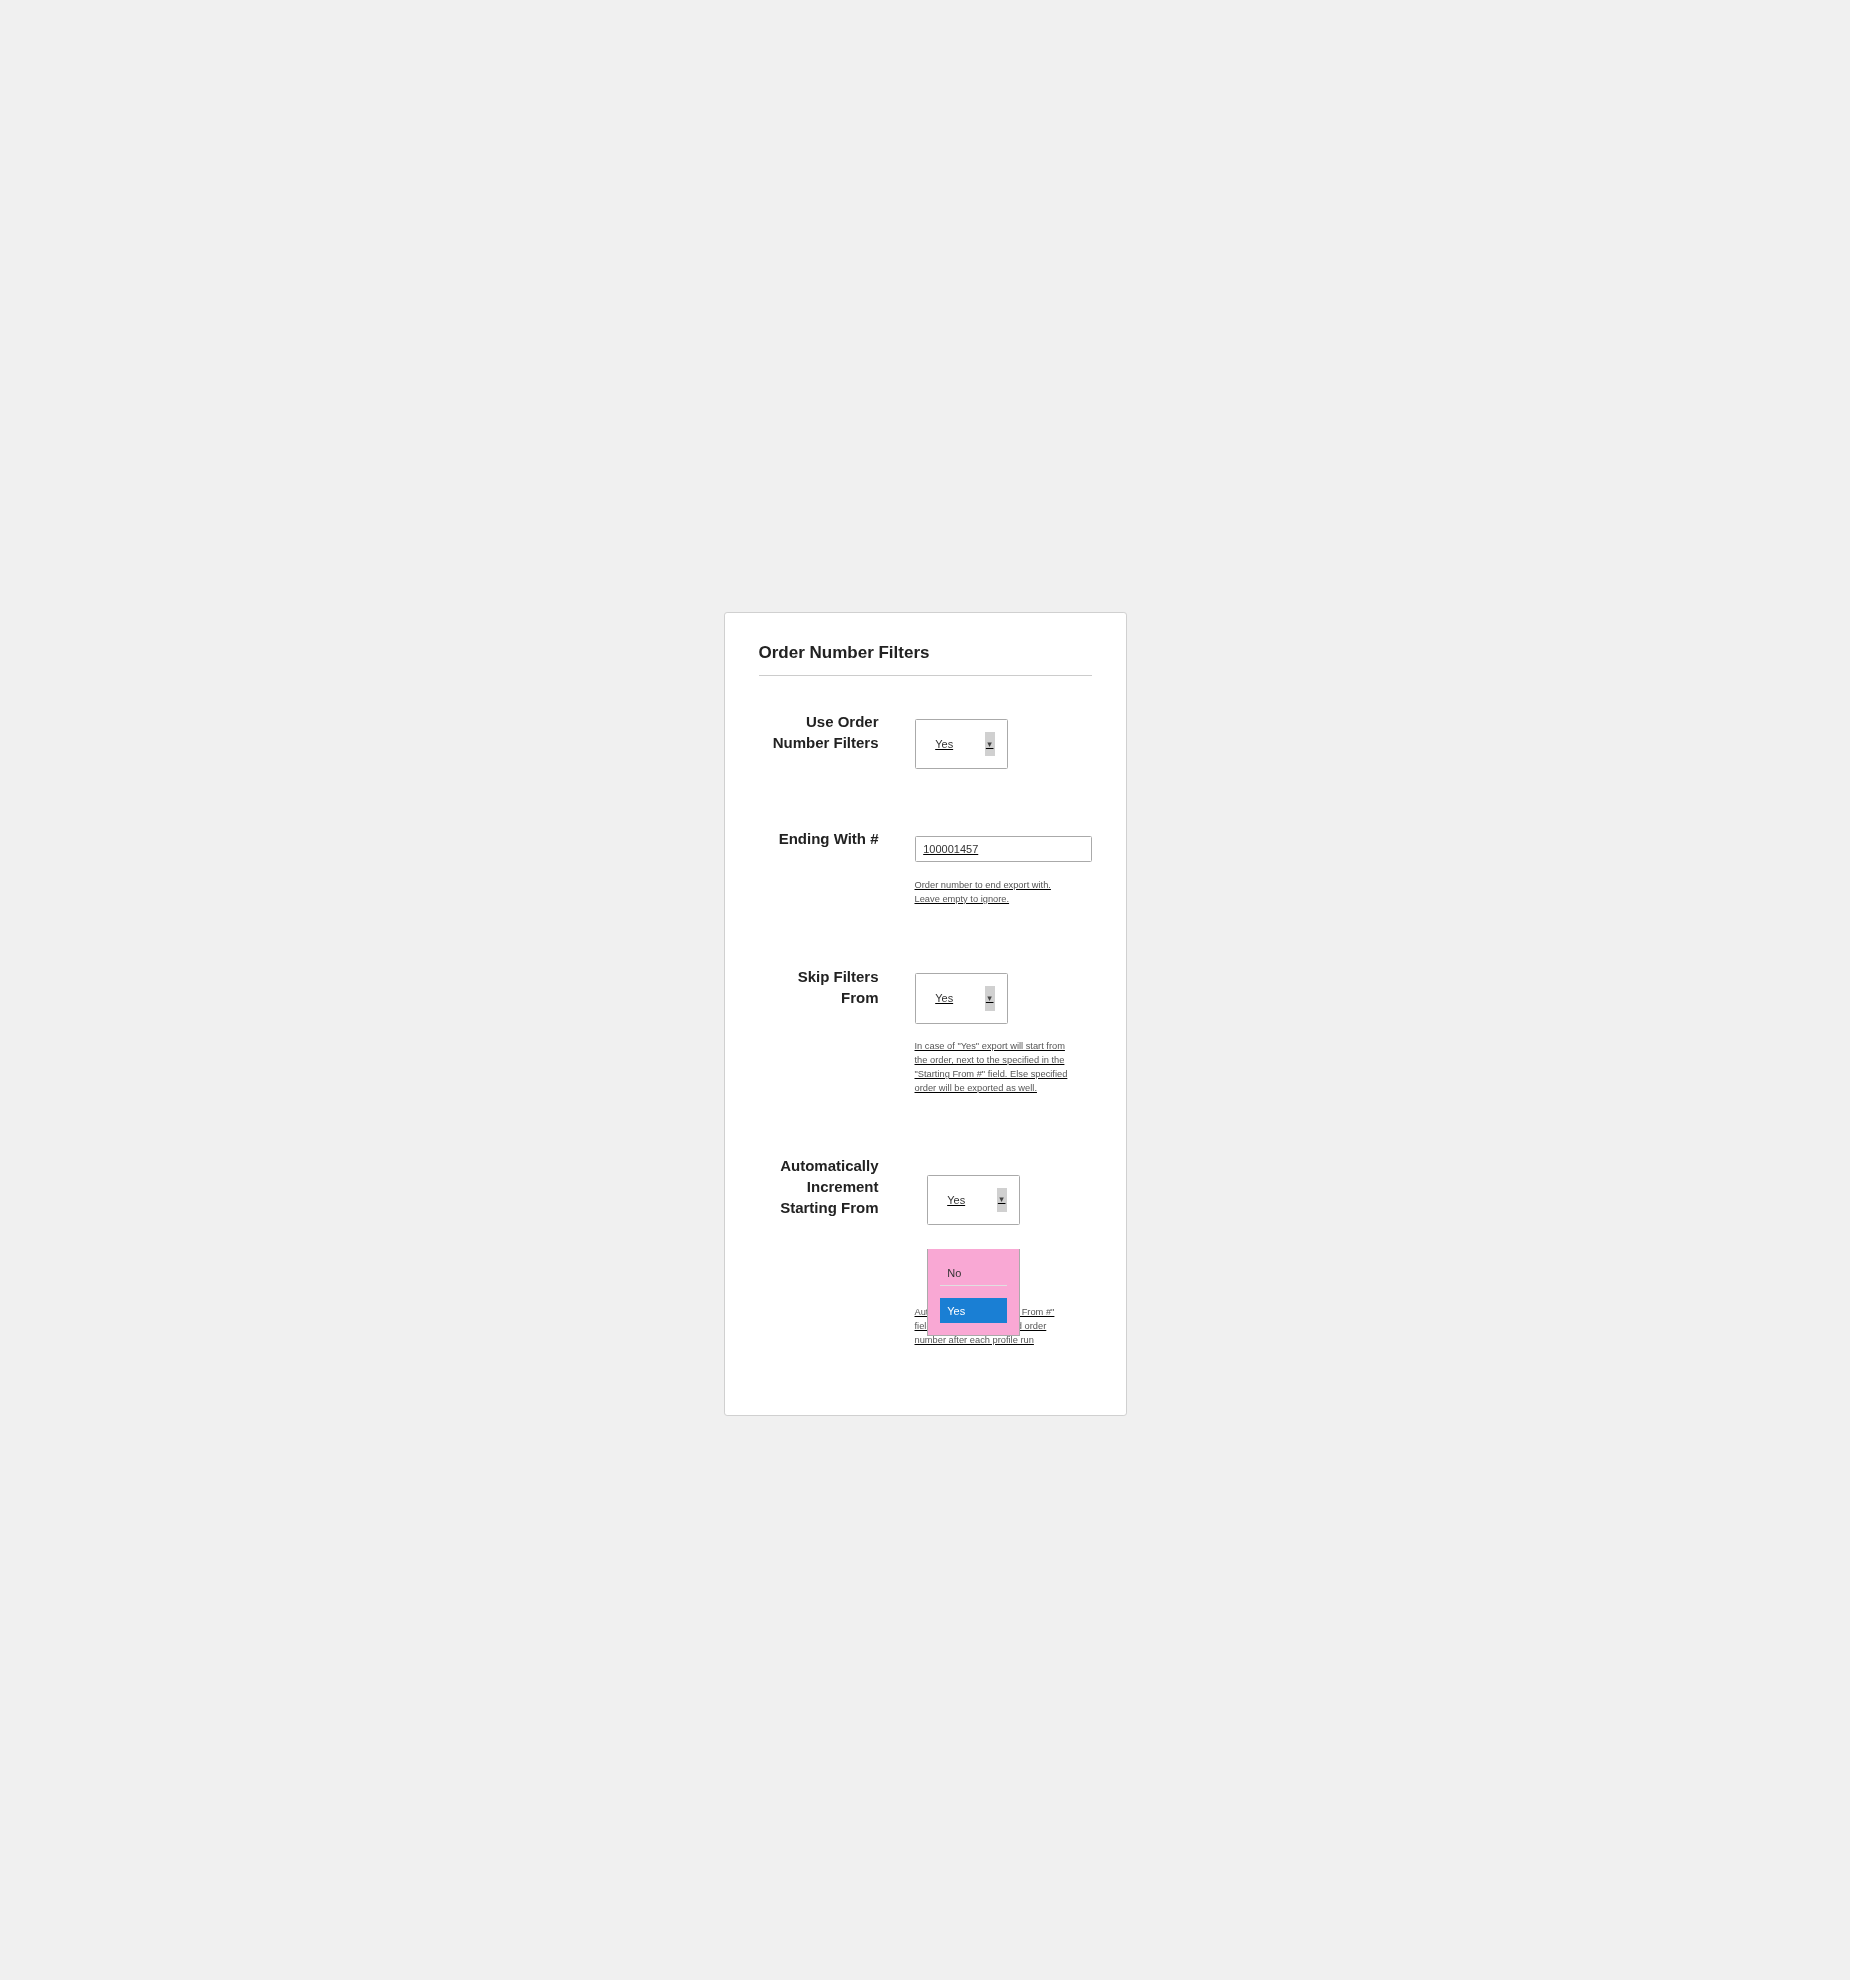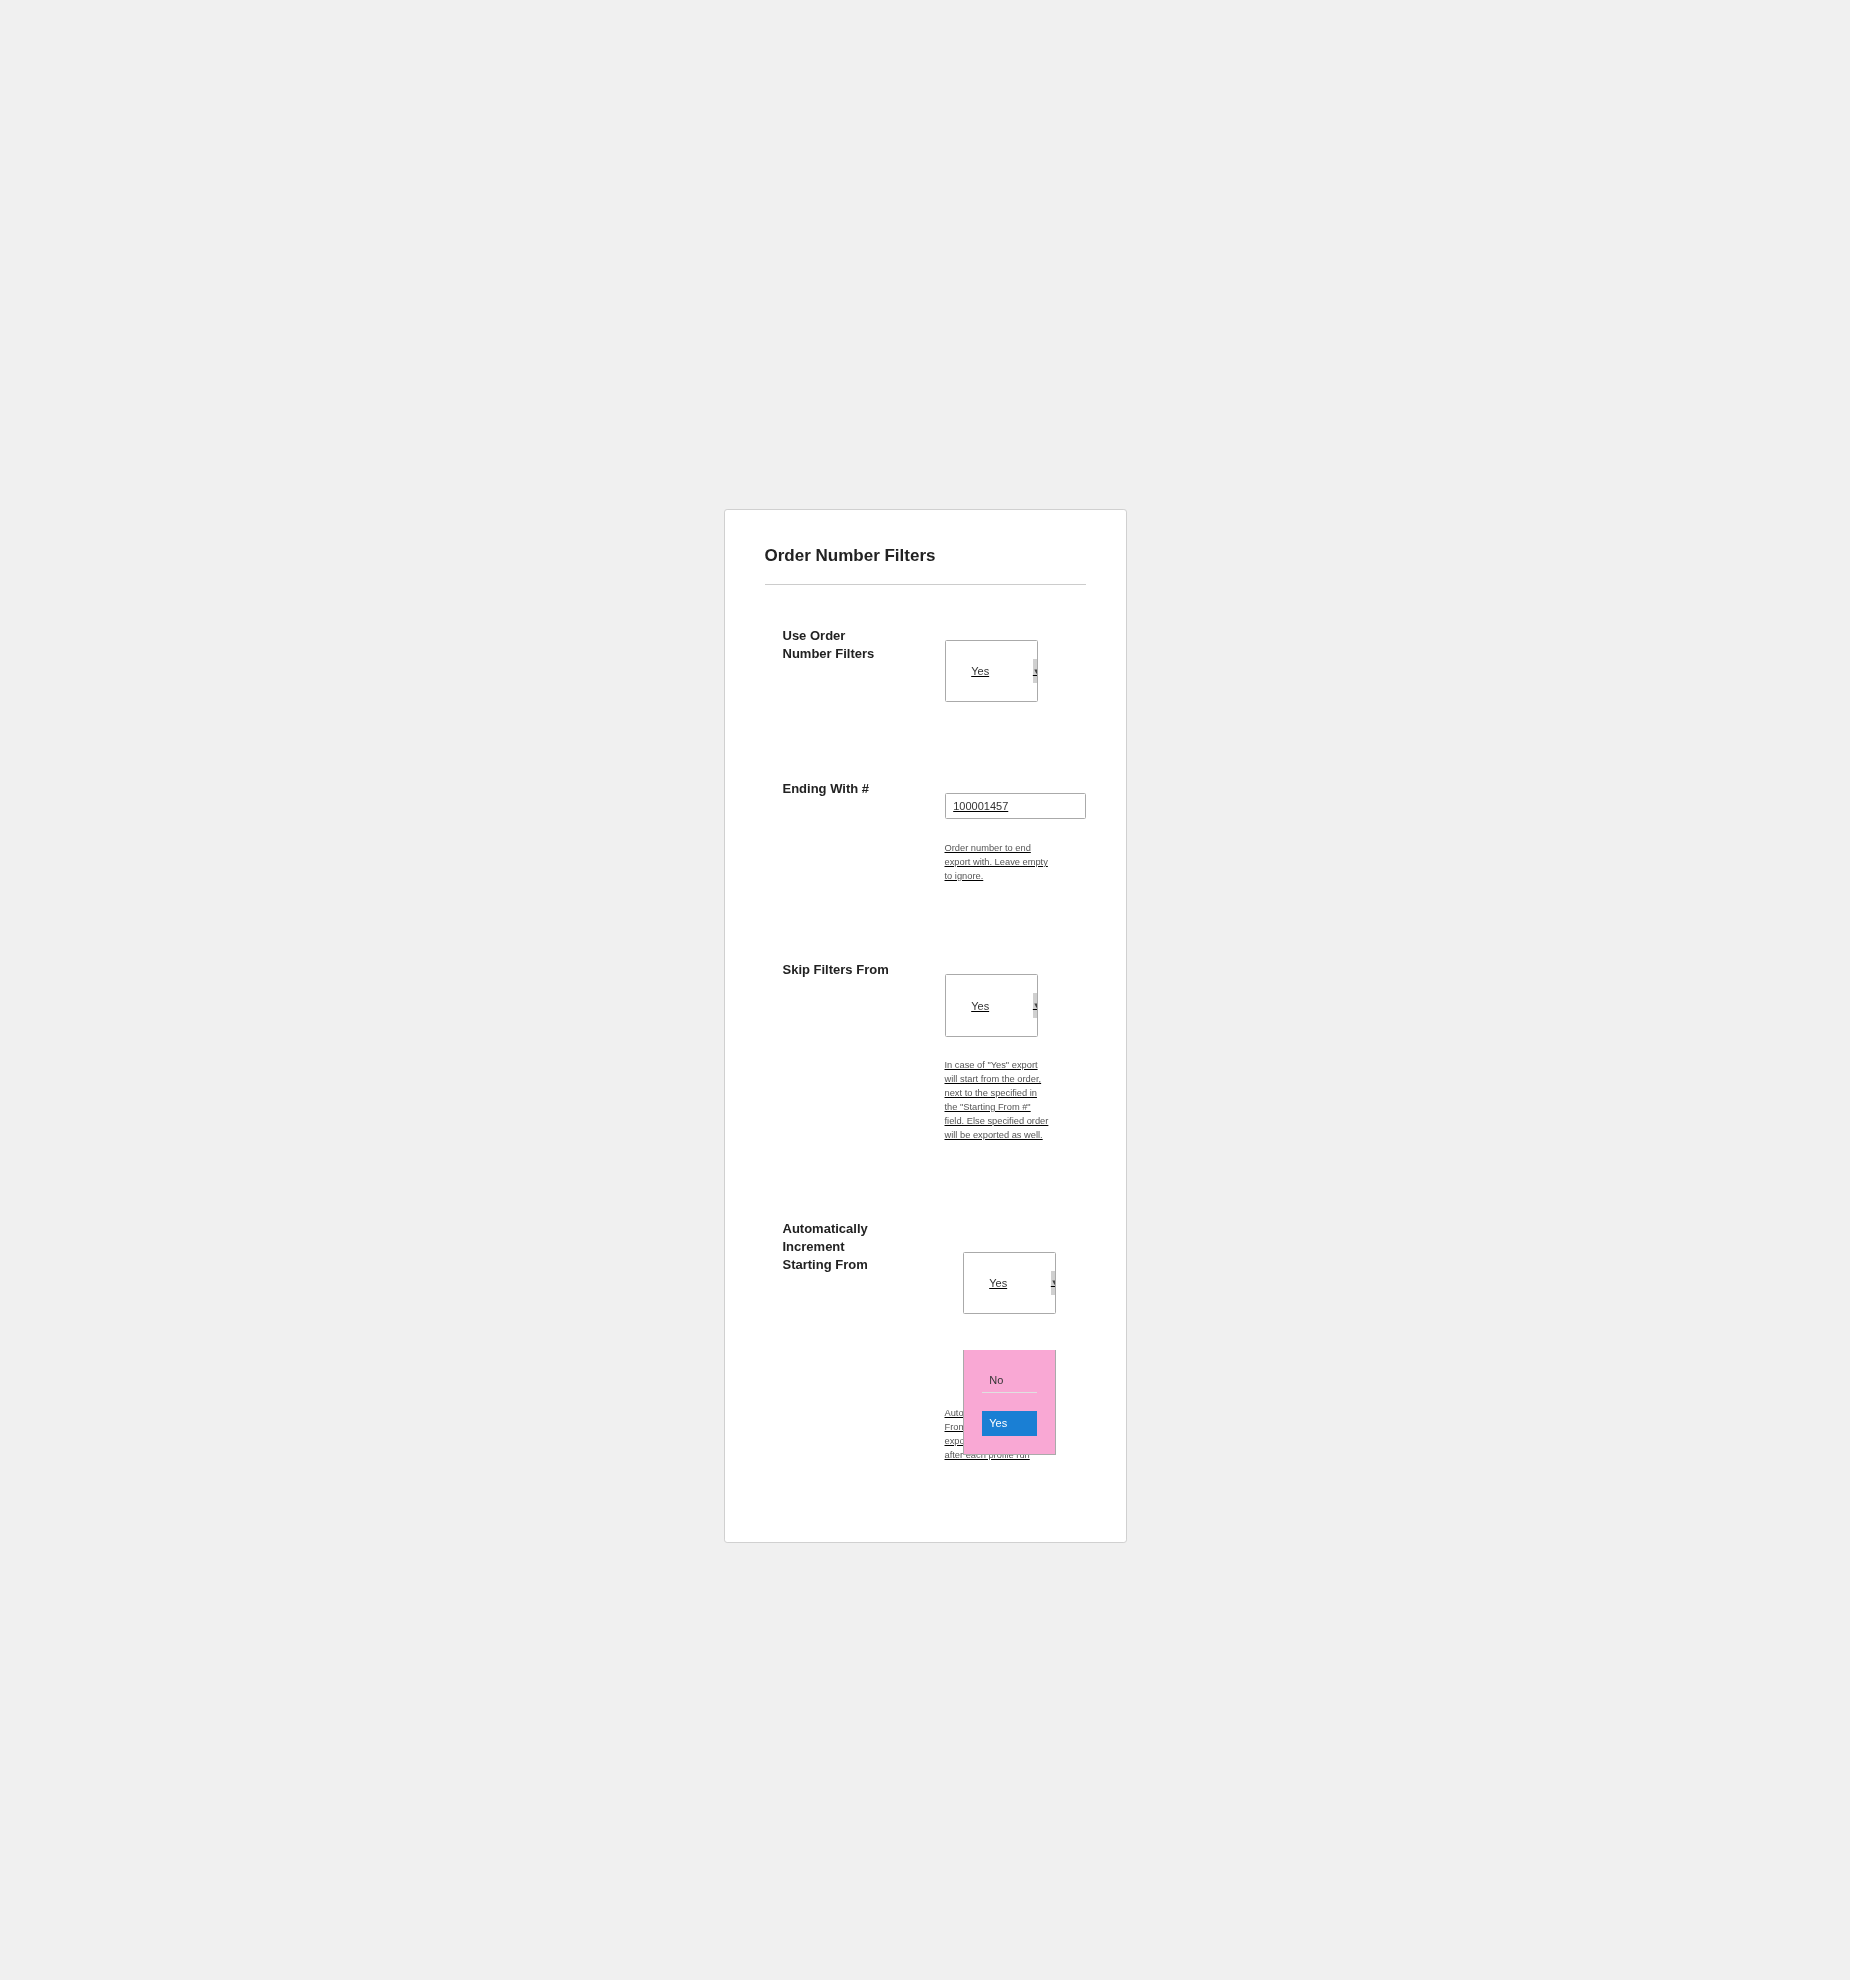--- a/index.html
+++ b/index.html
@@ -1,17 +1,17 @@
 <!DOCTYPE html>
 <html style="font-size:12.4px"><head>
   <meta charset="utf-8">
   <style>
     * {
       box-sizing: border-box;
-      margin: 18px;
+      margin: 12px;
       padding: 0;
     }
 
     body {
       background: #f0f0f0;
       display: flex;
       justify-content: center;
       align-items: center;
       min-height: 100vh;
       font-family: Arial, sans-serif;
@@ -40,25 +40,25 @@
 
     .form-row {
       display: flex;
       align-items: flex-start;
       margin-bottom: 18.6px;
       position: relative;
     }
 
     .form-label {
       font-weight: 700;
-      font-size: 13px;
+      font-size: 15px;
       color: #222;
       width: 108px;
       min-width: 108px;
-      text-align: left;
+      text-align: right;
       padding-top: 4.6px;
       line-height: 1.4;
     }
 
     .form-control-wrap {
       flex: 1;
       display: flex;
       flex-direction: column;
       text-decoration: underline;
     }

